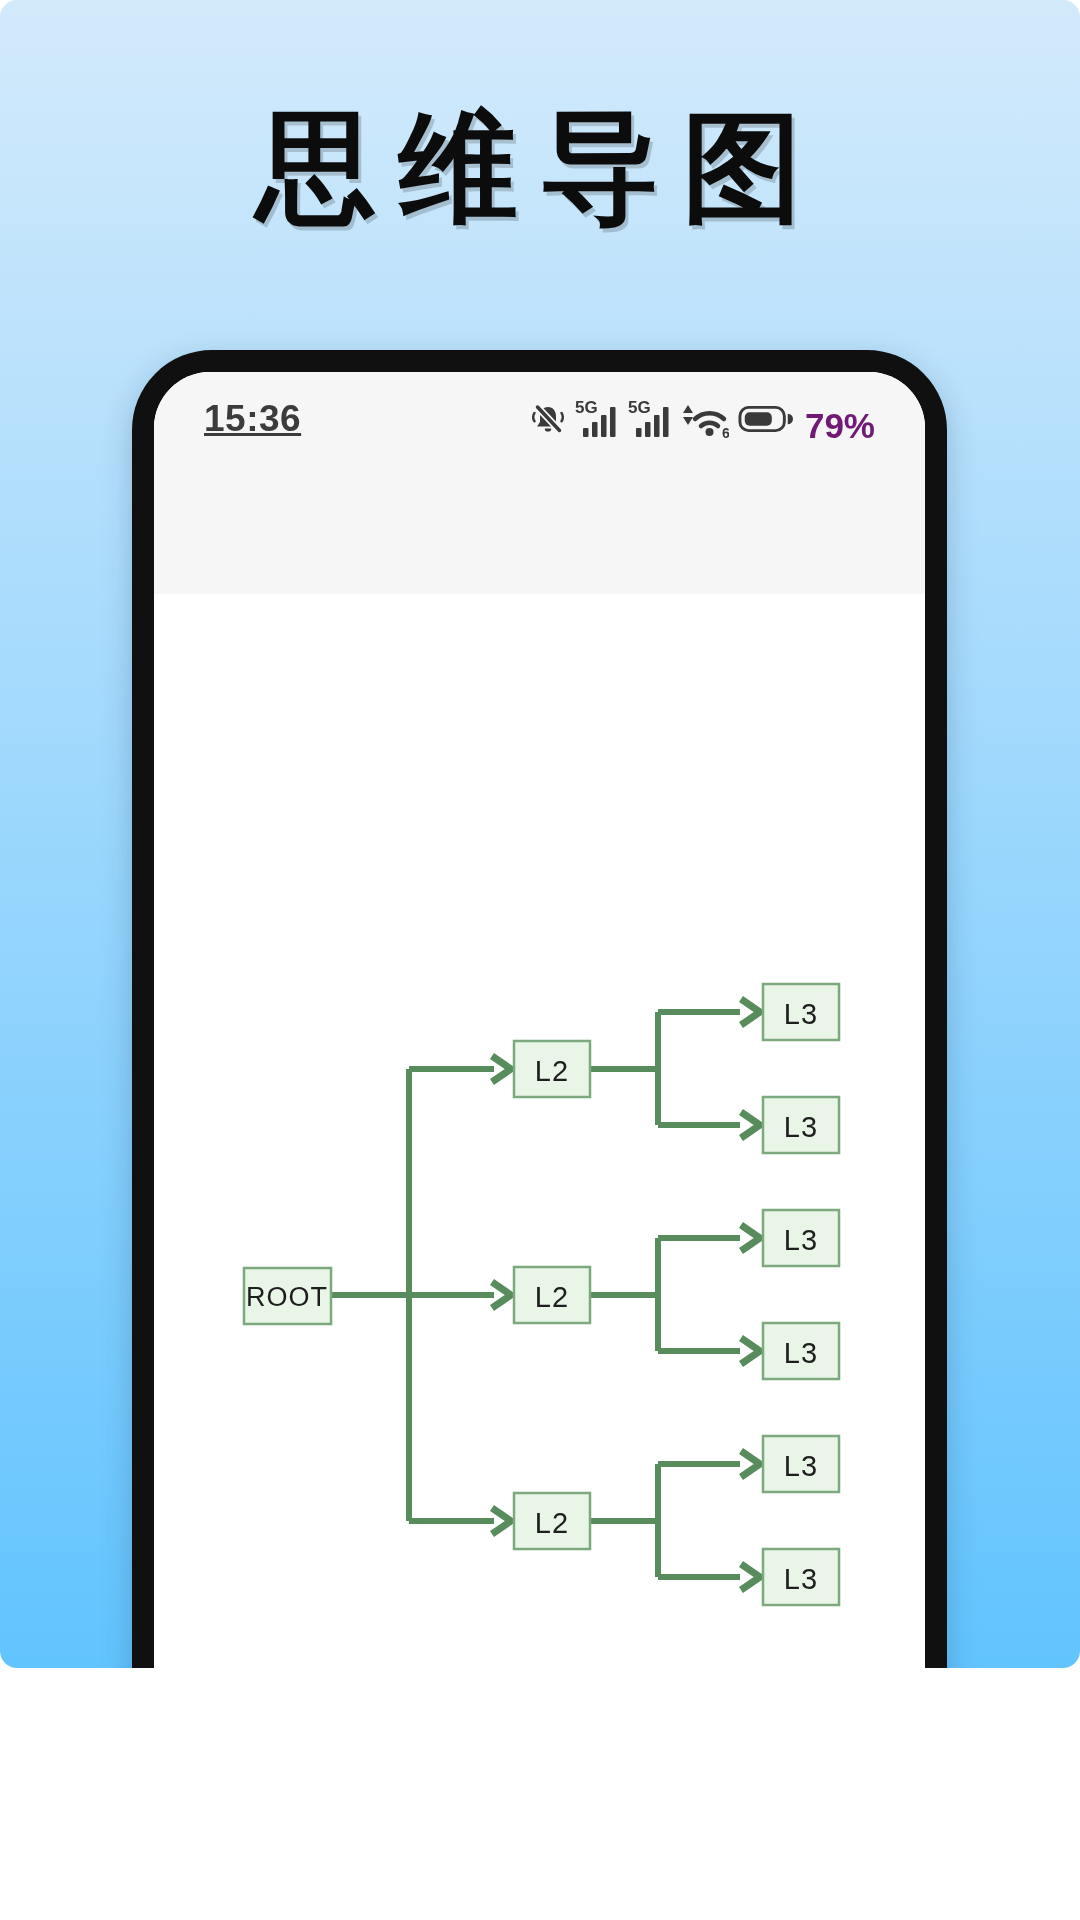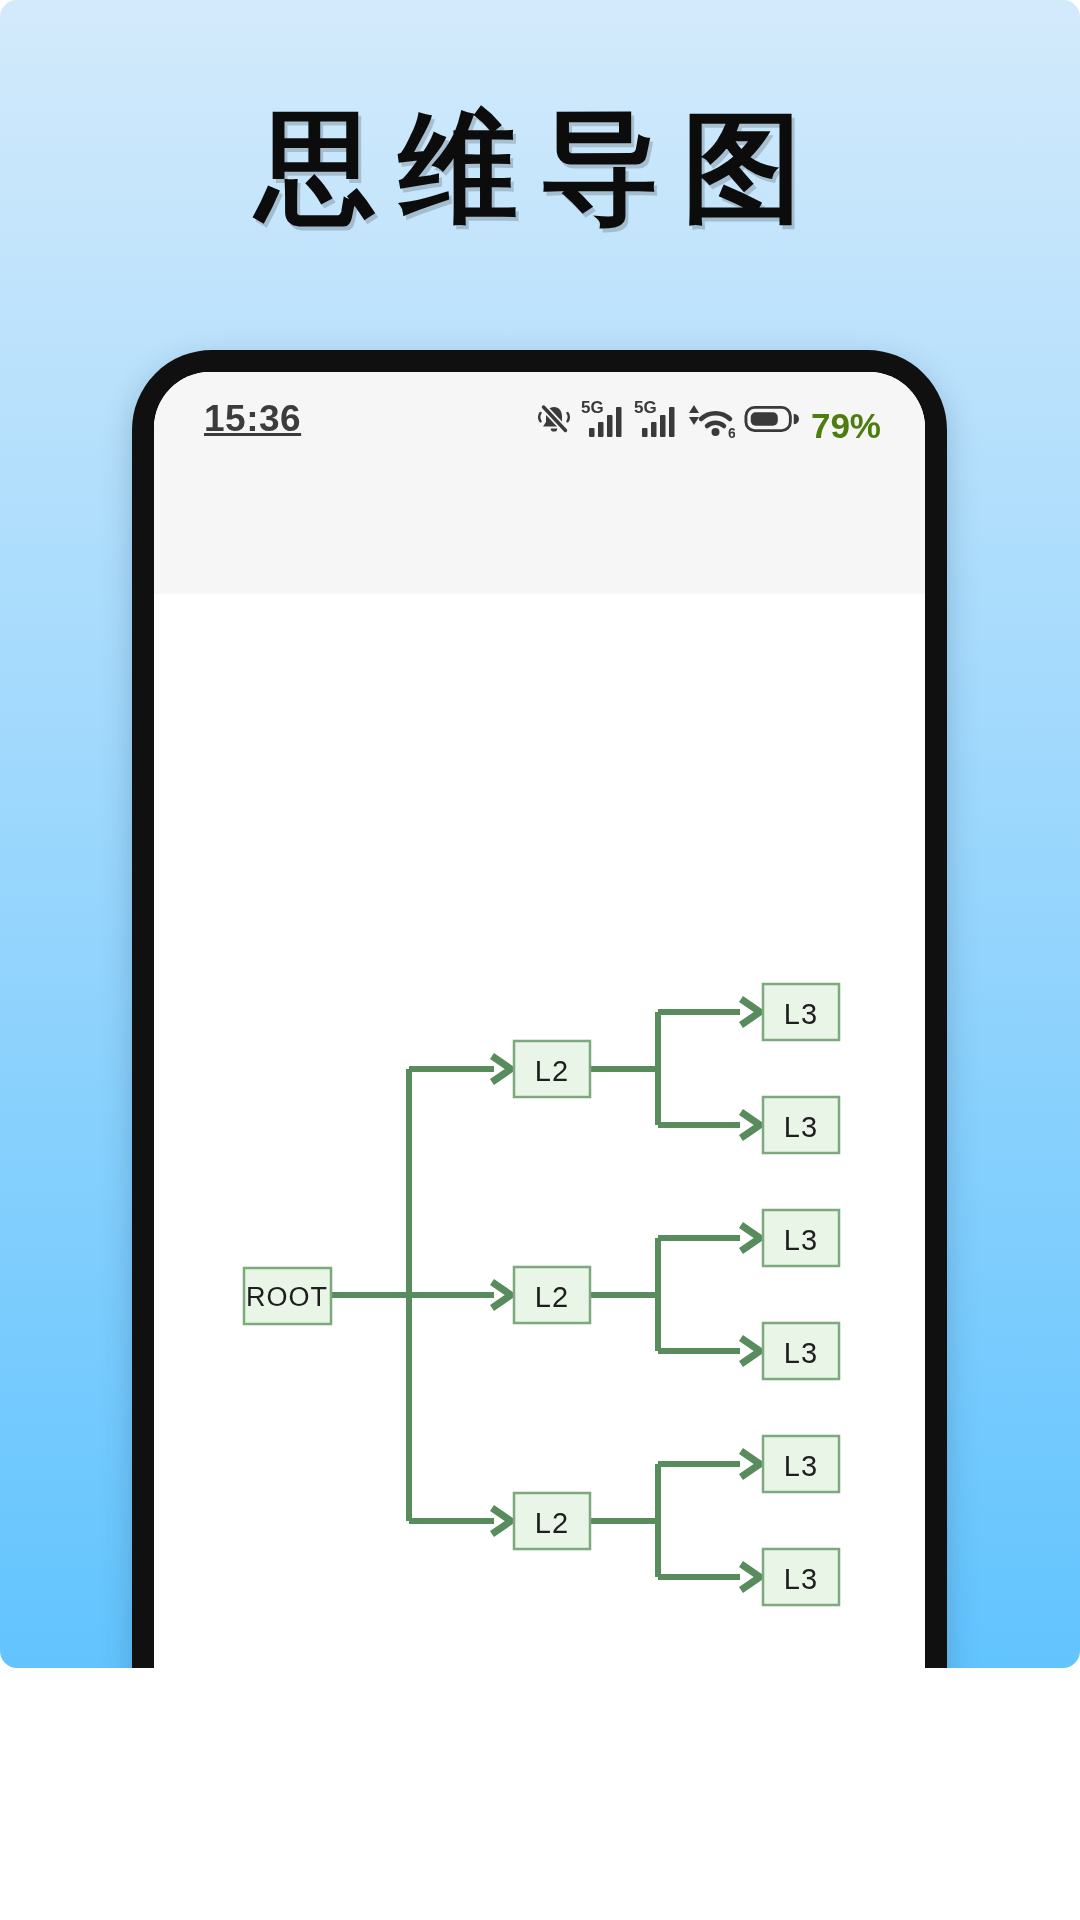--- a/index.html
+++ b/index.html
@@ -40,26 +40,26 @@
     position:relative;width:100%;height:100%;overflow:hidden;
     border-radius:56px 56px 20px 20px;background:#ffffff;
   }
   .header{position:absolute;left:0;top:0;width:100%;height:222px;background:var(--header-bg);}
   
   .statusbar{position:absolute;left:0;top:24px;width:100%;height:46px;}
   .sb-time{
     position:absolute;left:50px;top:2px;font-size:37px;font-weight:600;color:#3c3c3c;letter-spacing:.5px;text-decoration:underline;
   }
   .sb-right{
-    position:absolute;right:44px;top:0;height:46px;display:flex;align-items:center;gap:9px;
+    position:absolute;right:50px;top:0;height:46px;display:flex;align-items:center;gap:9px;
   }
   .sb-right svg{display:block;}
   .sb-ico{fill:var(--status-icon);}
   .sb-ico-stroke{stroke:var(--status-icon);fill:none;}
-  .sb-batt-text{font-size:35px;font-weight:600;color:#4d7c0f;margin-left:2px;margin-top:13px;}
+  .sb-batt-text{font-size:35px;font-weight:600;color:#701a75;margin-left:2px;margin-top:13px;}
   .sb-5g{font:700 17px "Liberation Sans",sans-serif;fill:var(--status-icon);}
   .sb-6{font:700 14px "Liberation Sans",sans-serif;fill:var(--status-icon);}
   
   .navbar{position:absolute;left:0;top:112px;width:100%;height:84px;}
   .nav-back{position:absolute;left:42px;top:50%;transform:translateY(-50%);width:30px;height:48px;cursor:pointer;}
   .nav-title{
     position:absolute;left:332px;top:50%;transform:translate(-50%,-50%);
     font-size:36px;color:var(--nav-ink);letter-spacing:1px;white-space:nowrap;
   }
   .nav-list{position:absolute;left:562px;top:50%;transform:translateY(-50%);width:48px;height:44px;cursor:pointer;}

